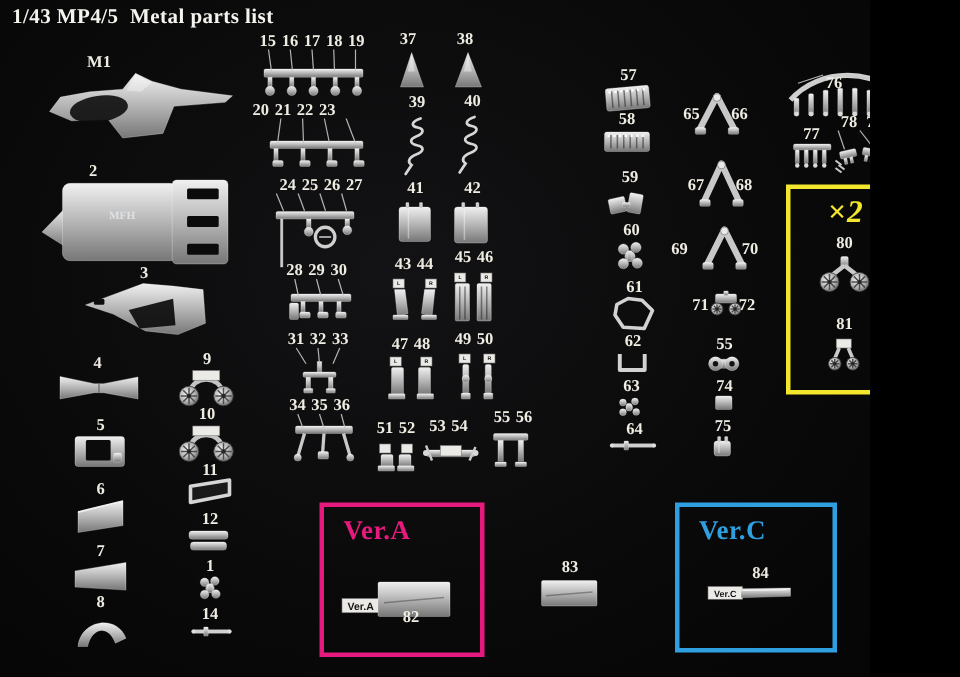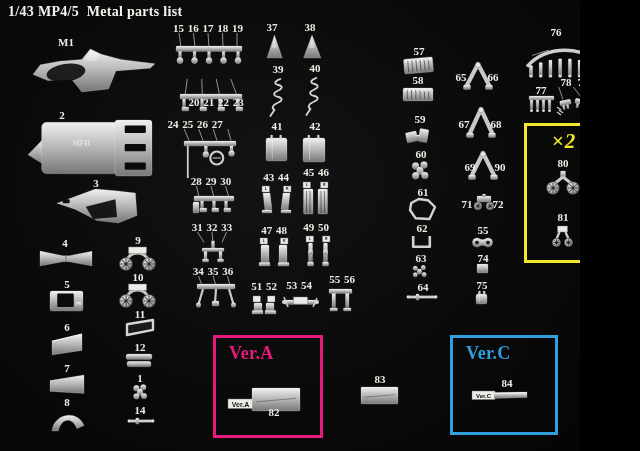--- a/index.html
+++ b/index.html
@@ -639,22 +639,22 @@
     <div class="plabel" style="left: 67px; top: 327px;">6</div>
     <div class="plabel" style="left: 67px; top: 368px;">7</div>
     <div class="plabel" style="left: 67px; top: 402px;">8</div>
     <div class="plabel" style="left: 138px; top: 240px;">9</div>
     <div class="plabel" style="left: 138px; top: 277px;">10</div>
     <div class="plabel" style="left: 140px; top: 314px;">11</div>
     <div class="plabel" style="left: 140px; top: 347px;">12</div>
     <div class="plabel" style="left: 140px; top: 378px;">1</div>
     <div class="plabel" style="left: 140px; top: 410px;">14</div>
     <div class="plabel" style="left: 208px; top: 28px;">15 16 17 18 19</div>
-    <div class="plabel" style="left: 216px; top: 74px; margin-top: 28px;">20 21 22 23</div>
-    <div class="plabel" style="left: 195px; top: 124px;">24 25 26 27</div>
+    <div class="plabel" style="left: 196px; top: 74px;">20 21 22 23</div>
+    <div class="plabel" style="left: 214px; top: 124px;">24 25 26 27</div>
     <div class="plabel" style="left: 211px; top: 181px;">28 29 30</div>
     <div class="plabel" style="left: 212px; top: 227px;">31 32 33</div>
     <div class="plabel" style="left: 213px; top: 271px;">34 35 36</div>
     <div class="plabel" style="left: 272px; top: 27px;">37</div>
     <div class="plabel" style="left: 310px; top: 27px;">38</div>
     <div class="plabel" style="left: 278px; top: 69px;">39</div>
     <div class="plabel" style="left: 315px; top: 68px;">40</div>
     <div class="plabel" style="left: 277px; top: 126px;">41</div>
     <div class="plabel" style="left: 315px; top: 126px;">42</div>
     <div class="plabel" style="left: 276px; top: 177px;">43 44</div>
@@ -669,28 +669,28 @@
     <div class="plabel" style="left: 420px; top: 119px;">59</div>
     <div class="plabel" style="left: 421px; top: 154px;">60</div>
     <div class="plabel" style="left: 423px; top: 192px;">61</div>
     <div class="plabel" style="left: 422px; top: 228px;">62</div>
     <div class="plabel" style="left: 421px; top: 258px;">63</div>
     <div class="plabel" style="left: 423px; top: 287px;">64</div>
     <div class="plabel" style="left: 461px; top: 77px;">65</div>
     <div class="plabel" style="left: 493px; top: 77px;">66</div>
     <div class="plabel" style="left: 464px; top: 124px;">67</div>
     <div class="plabel" style="left: 496px; top: 124px;">68</div>
-    <div class="plabel" style="left: 462px; top: 167px; padding-left: 16px;">69</div>
-    <div class="plabel" style="left: 500px; top: 167px;">90</div>
+    <div class="plabel" style="left: 445px; top: 167px; padding-left: 16px;">69</div>
+    <div class="plabel" style="left: 500px; top: 167px;">70</div>
     <div class="plabel" style="left: 467px; top: 204px;">71</div>
     <div class="plabel" style="left: 498px; top: 204px;">72</div>
     <div class="plabel" style="left: 483px; top: 230px;">55</div>
     <div class="plabel" style="left: 483px; top: 258px;">74</div>
     <div class="plabel" style="left: 482px; top: 285px;">75</div>
-    <div class="plabel" style="left: 556px; top: 32px;">76</div>
+    <div class="plabel" style="left: 556px; top: 56px;">76</div>
     <div class="plabel" style="left: 541px; top: 90px;">77</div>
     <div class="plabel" style="left: 566px; top: 82px;">78</div>
     <div class="plabel" style="left: 583px; top: 82px;">79</div>
     <div class="plabel" style="left: 563px; top: 163px;">80</div>
     <div class="plabel" style="left: 563px; top: 217px;">81</div>
     <div class="plabel" style="left: 274px; top: 380px; margin-top: 32px;">82</div>
     <div class="plabel" style="left: 380px; top: 379px;">83</div>
     <div class="plabel" style="left: 507px; top: 383px;">84</div>
   </div>
 

